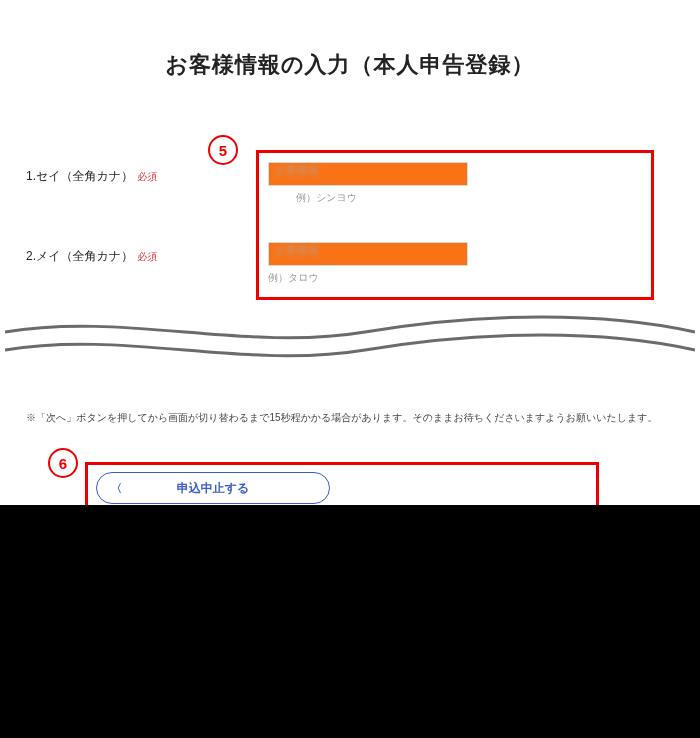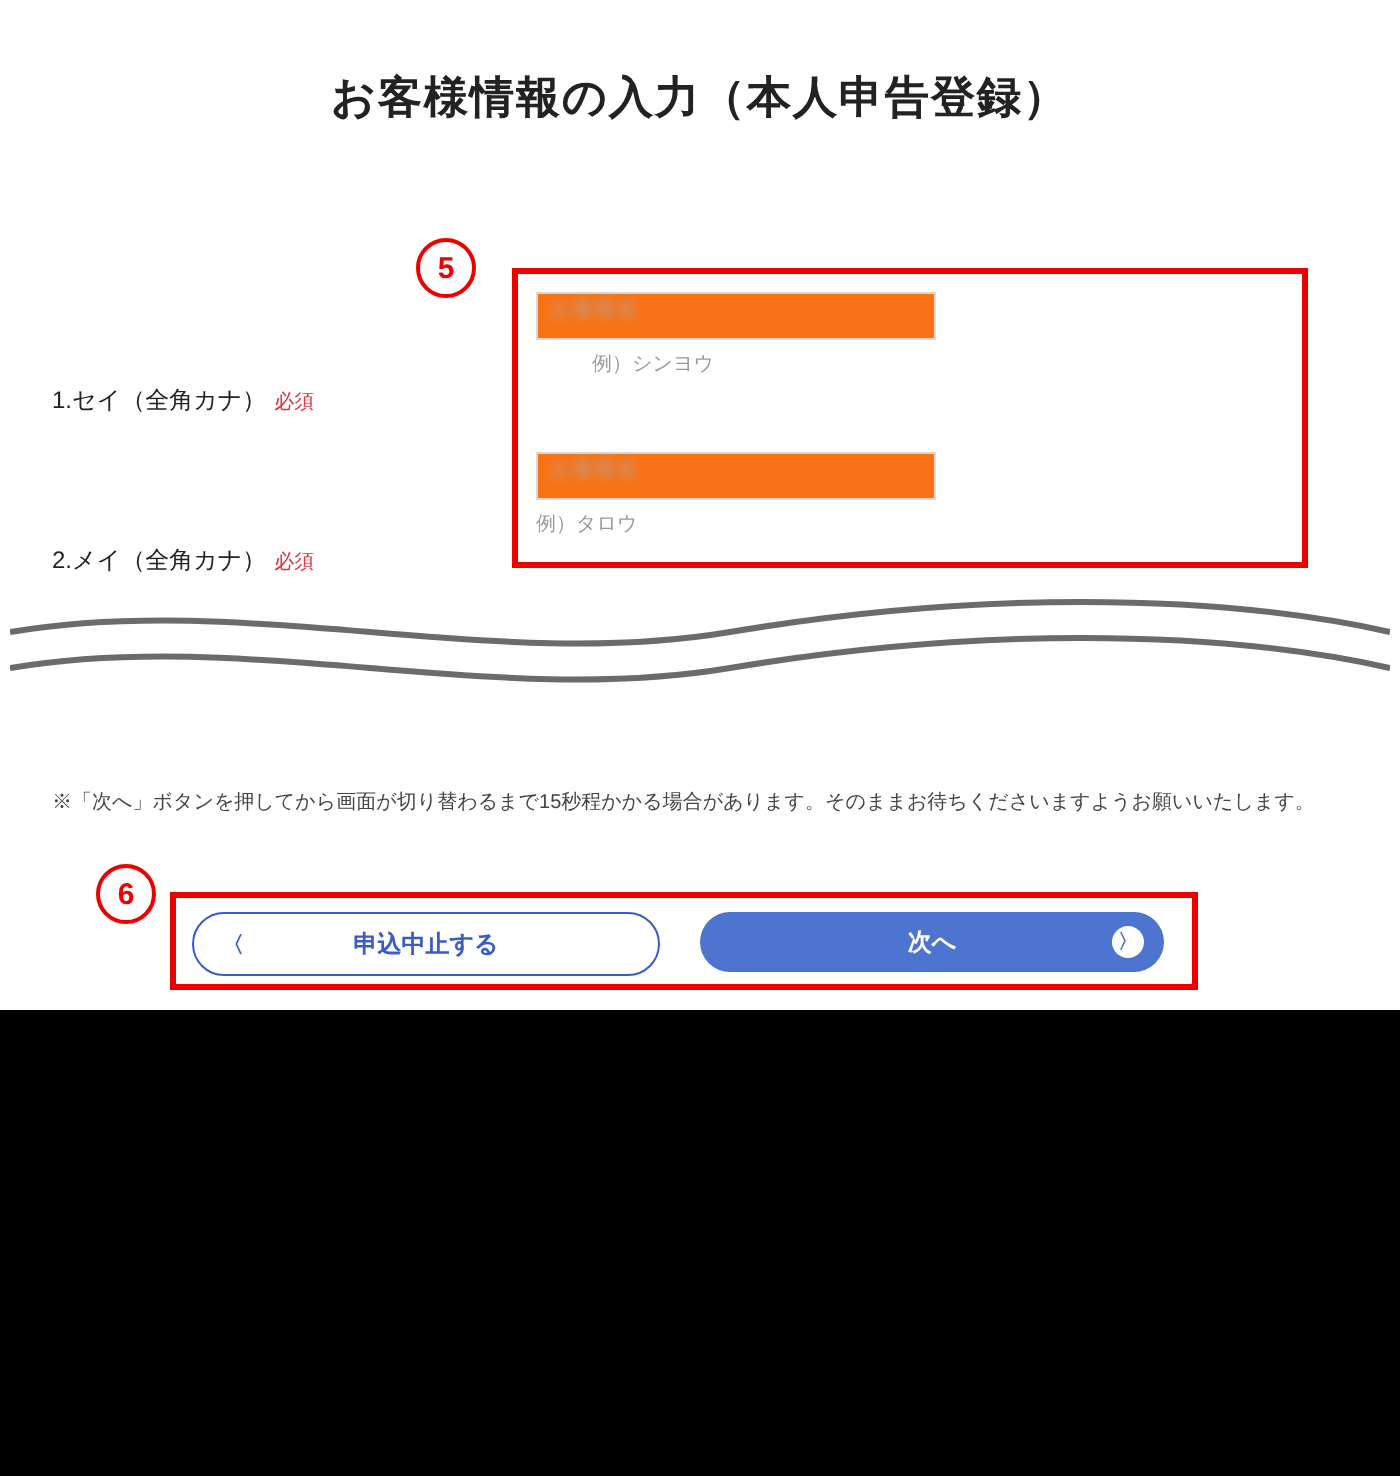--- a/index.html
+++ b/index.html
@@ -1,30 +1,30 @@
 <!DOCTYPE html>
 <html><head>
 <meta charset="utf-8">
 <style>
   html,body{margin:0;padding:0;font-family:"Hiragino Kaku Gothic ProN","Yu Gothic","Meiryo",sans-serif;}
   .canvas{width:700px;height:738px;position:relative;background:#fff;overflow:hidden;}
-  .page-area{position:absolute;left:0;top:0;width:700px;height:366px;background:#fff;}
+  .page-area{position:absolute;left:0;top:16px;width:700px;height:366px;background:#fff;}
   .black-area{position:absolute;left:0;top:505px;width:700px;height:233px;background:#000;}
 
   .page-title{font-size:22px;font-weight:600;color:#222;text-align:center;letter-spacing:1px;
               position:absolute;top:34px;left:0;right:0;}
 
   .callout{position:absolute;width:26px;height:26px;border:2px solid #ED0000;border-radius:50%;
            color:#ED0000;font-size:15px;font-weight:700;display:flex;align-items:center;justify-content:center;
            background:#fff;}
 
   .form-highlight{position:absolute;left:256px;top:134px;width:398px;height:150px;
                   border:3px solid #ED0000;box-sizing:border-box;}
 
-  .row-label{position:absolute;font-size:12px;color:#222;margin-top:40px;}
+  .row-label{position:absolute;font-size:12px;color:#222;}
   .req{color:#d9333f;font-size:10px;margin-left:4px;}
 
   .text-input{position:absolute;width:200px;height:24px;border:1px solid #d9d9d9;background:#f97316;
               box-sizing:border-box;padding:0 6px;font-size:11px;color:#bbb;}
   .blurph{color:transparent;text-shadow:0 0 5px rgba(170,170,170,0.9);}
   .input-eg{position:absolute;font-size:10px;color:#999;}
 
   
   .wave-wrap{position:absolute;left:5px;top:294px;width:690px;height:60px;}
 
@@ -84,20 +84,16 @@
 
     <div class="callout" style="left:48px;top:432px;">6</div>
 
     <div class="btn-highlight"></div>
 
     <div class="btn-outline" style="left:96px;top:456px;">
       <span class="chev-l">〈</span>
       <span>申込中止する</span>
     </div>
 
-    <div class="btn-fill" style="left:350px;top:456px;">
-      <span>次へ</span>
-      <span class="chev-r">〉</span>
-    </div>
 
   </div>
   <div class="black-area"></div>
 </div>
 
 </body></html>

